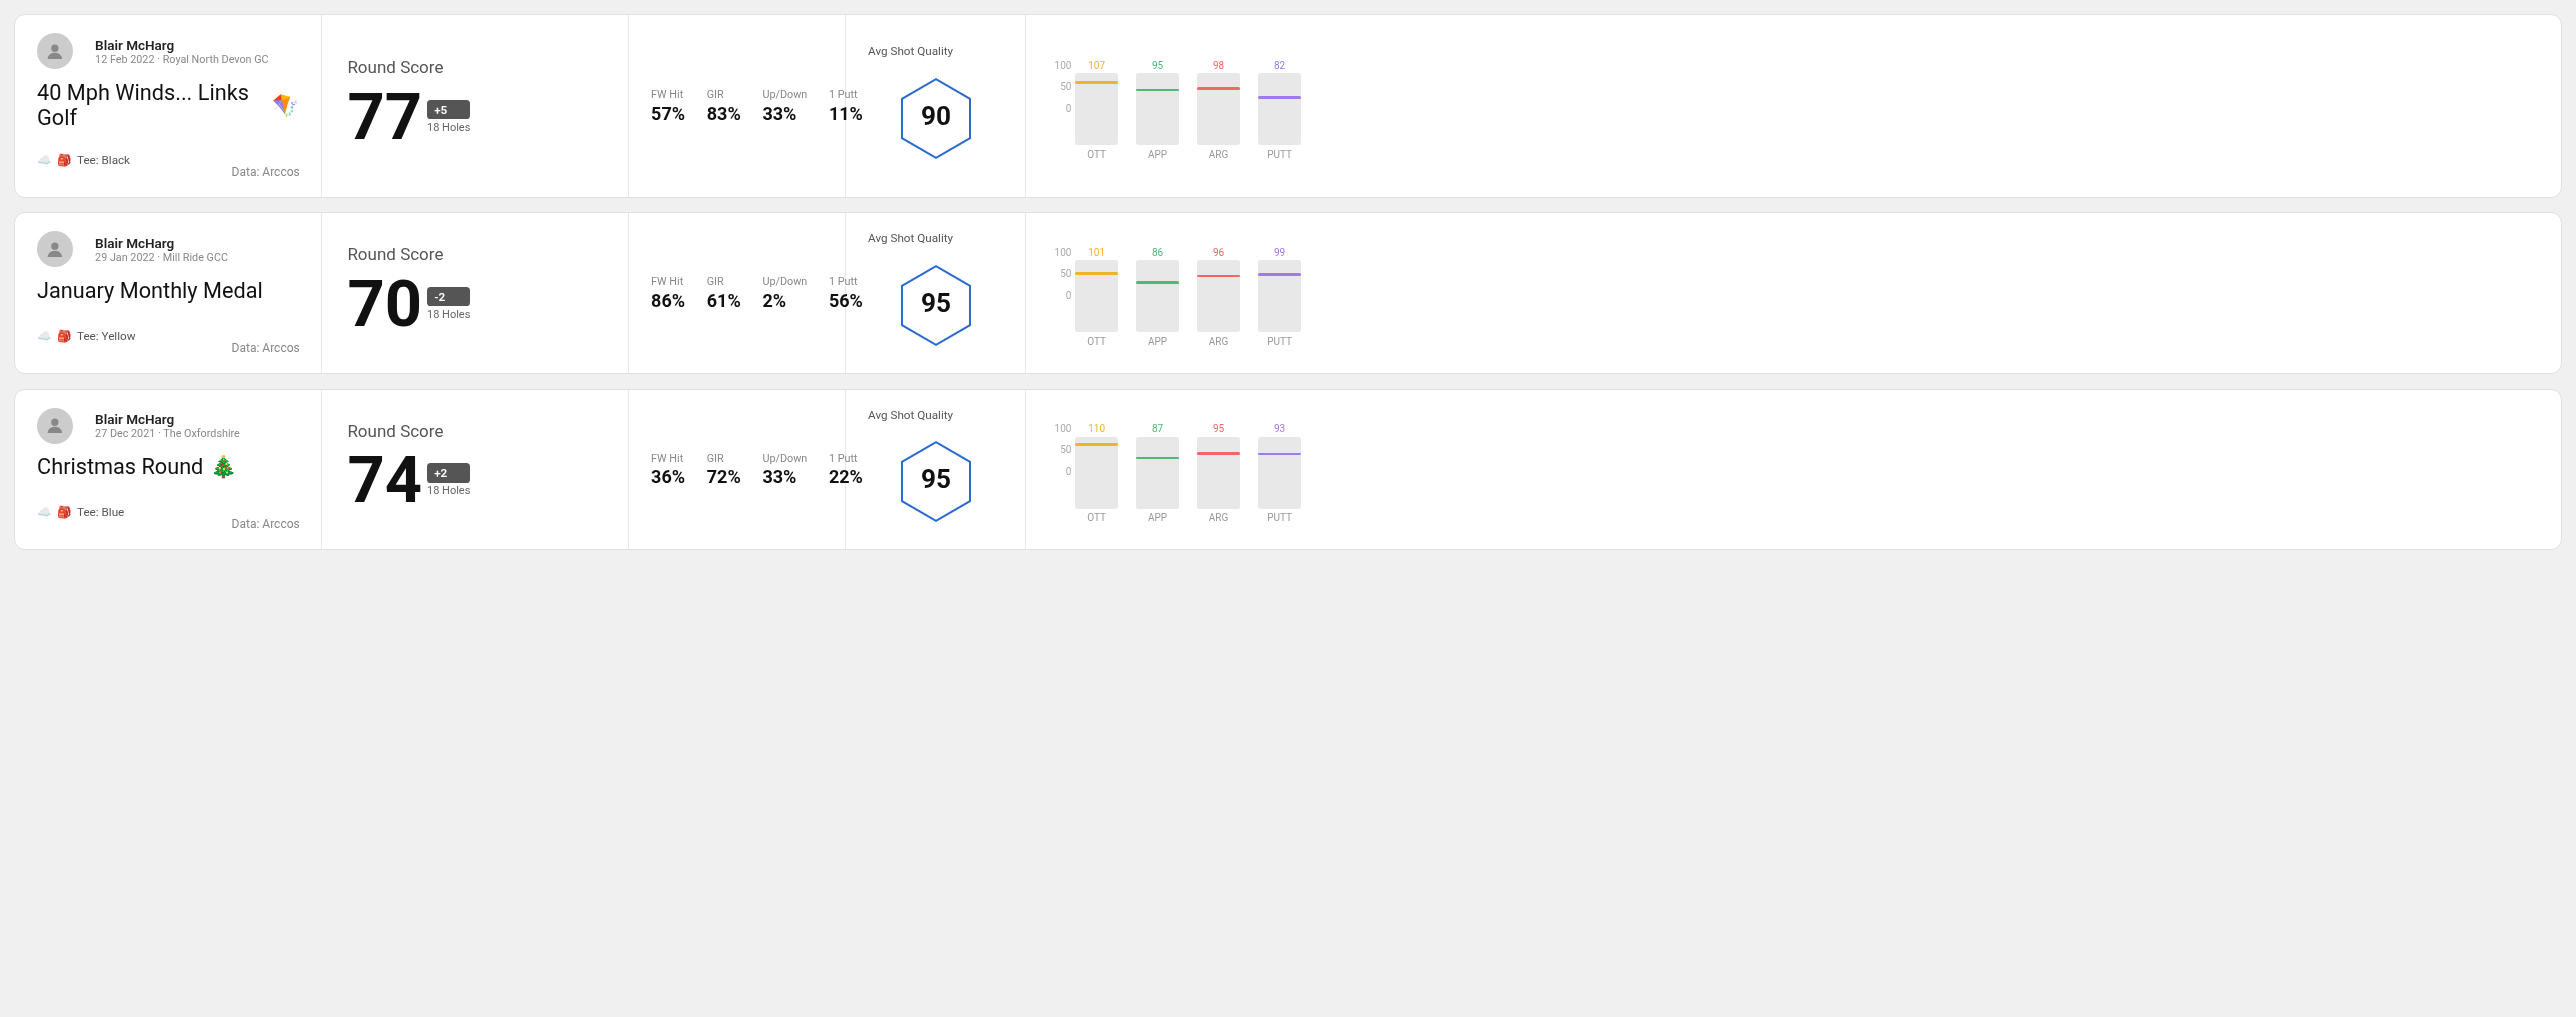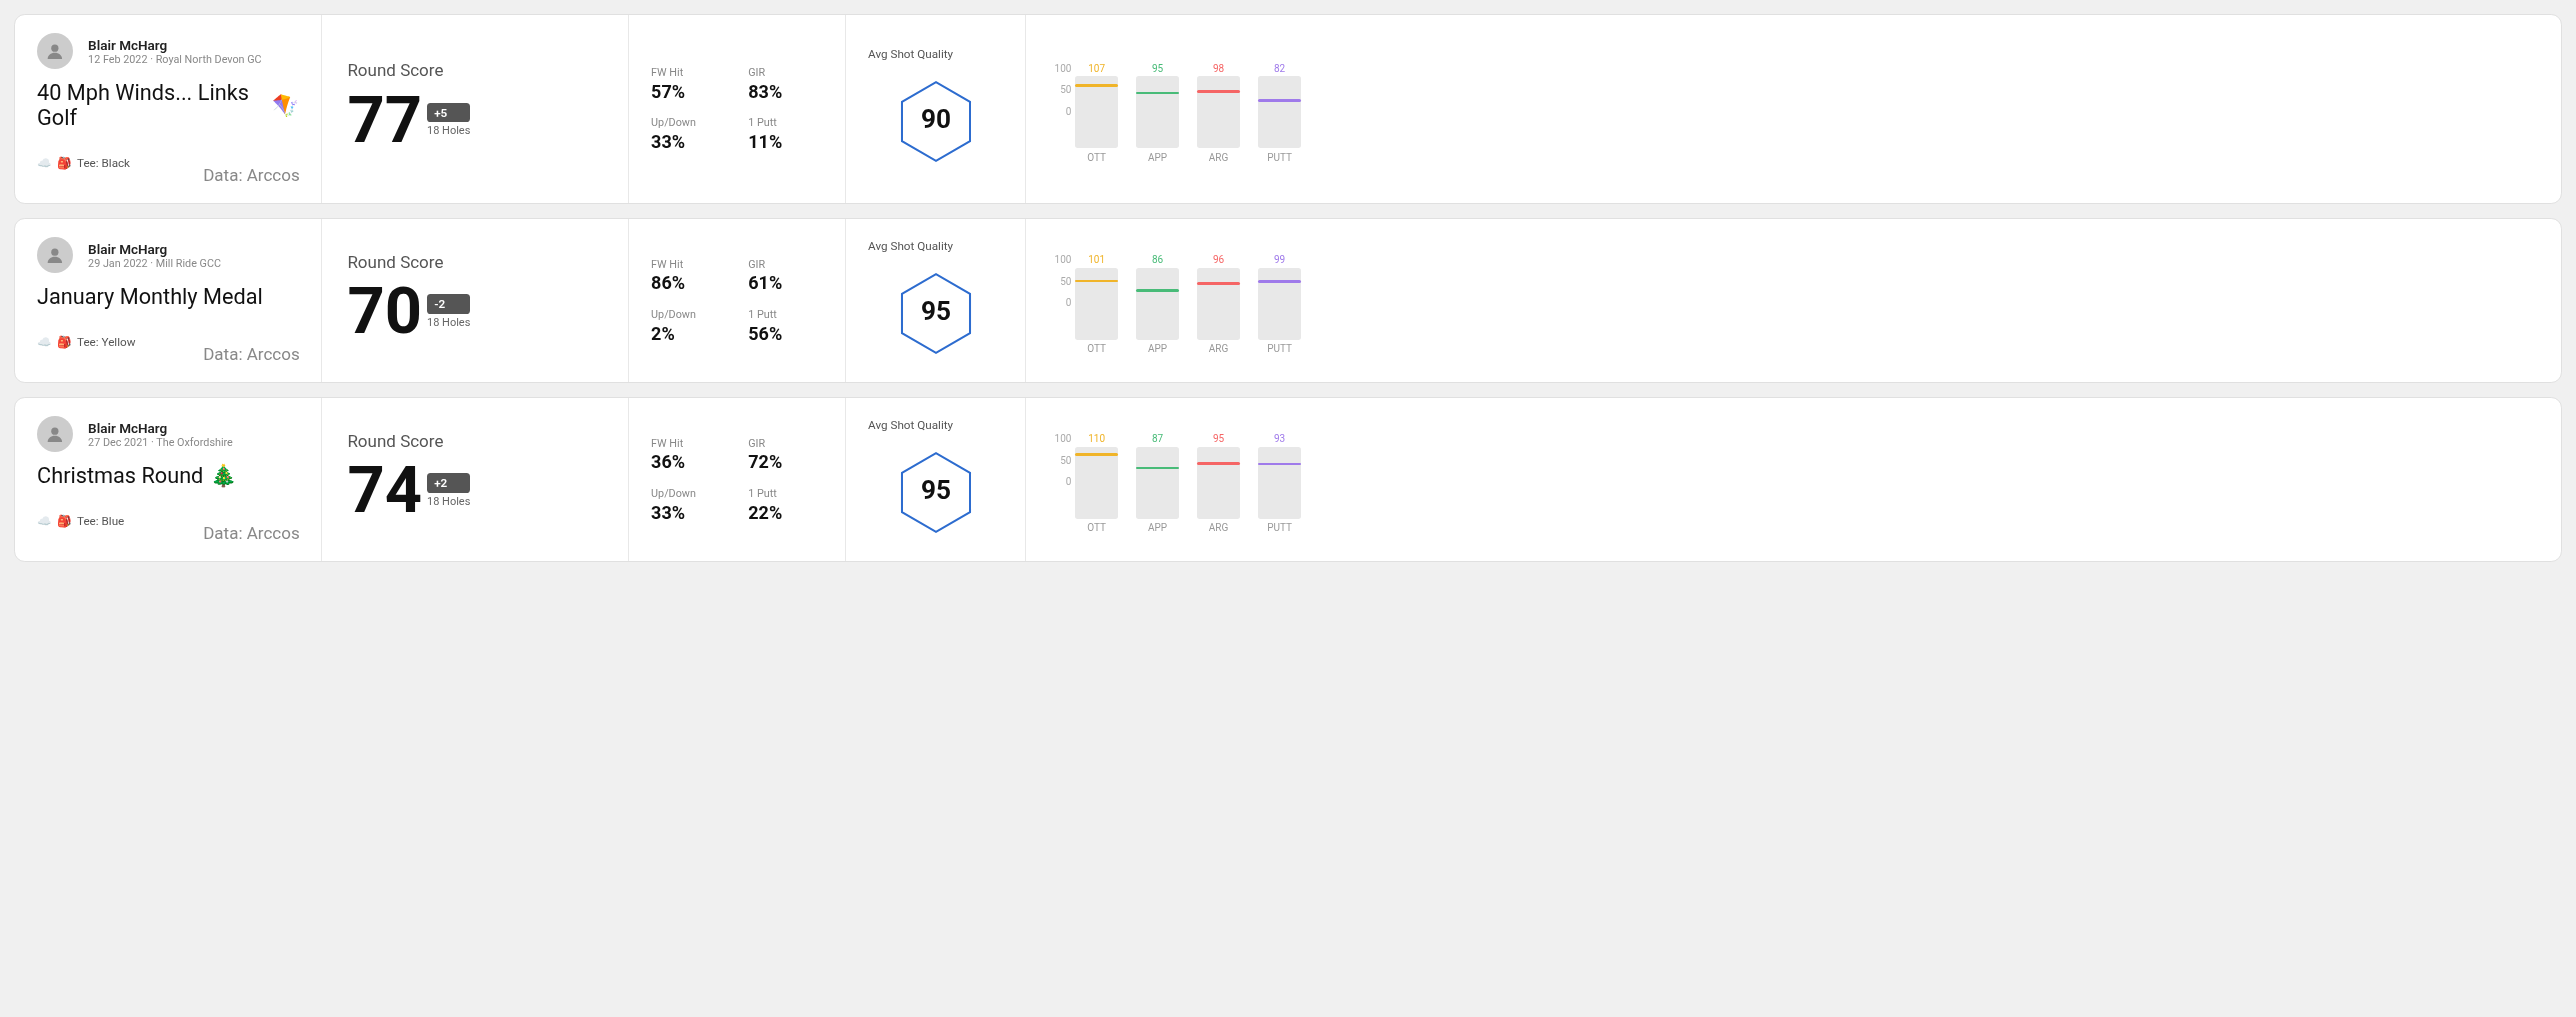--- a/index.html
+++ b/index.html
@@ -23,21 +23,21 @@
       flex-shrink: 0;
       padding: 18px 21.7px;
       border-right: 0.9px solid #e8e8e8;
       display: flex;
       flex-direction: column;
       justify-content: space-between;
     }
     .player-info {
       display: flex;
       align-items: center;
-      gap: 15px;
+      gap: 22px;
       margin-bottom: 7.2px;
     }
     .avatar {
       width: 36px;
       height: 36px;
       border-radius: 50%;
       background: #ccc;
       display: flex;
       align-items: center;
       justify-content: center;
@@ -68,21 +68,21 @@
       align-items: center;
     }
     .tee-info {
       font-size: 11.7px;
       color: #555;
       display: flex;
       align-items: center;
       gap: 5.4px;
     }
     .data-source {
-      font-size: 17px;
+      font-size: 12px;
       color: #888;
       margin-top: 24px;
     }
     .middle-section {
       width: 307px;
       flex-shrink: 0;
       padding: 18px 25px;
       border-right: 0.9px solid #e8e8e8;
       display: flex;
       flex-direction: column;
@@ -122,21 +122,21 @@
       width: 217px;
       flex-shrink: 0;
       padding: 18px 21.7px;
       border-right: 0.9px solid #e8e8e8;
       display: flex;
       flex-direction: column;
       justify-content: center;
     }
     .stats-grid {
       display: grid;
-      grid-template-columns: 1fr 1fr;
+      grid-template-columns: 1fr 1fr 1fr 1fr;
       gap: 14.4px 21.7px;
     }
     .stat-item {}
     .stat-label {
       font-size: 10.8px;
       color: #888;
       margin-bottom: 1.8px;
     }
     .stat-value {
       font-size: 18px;

